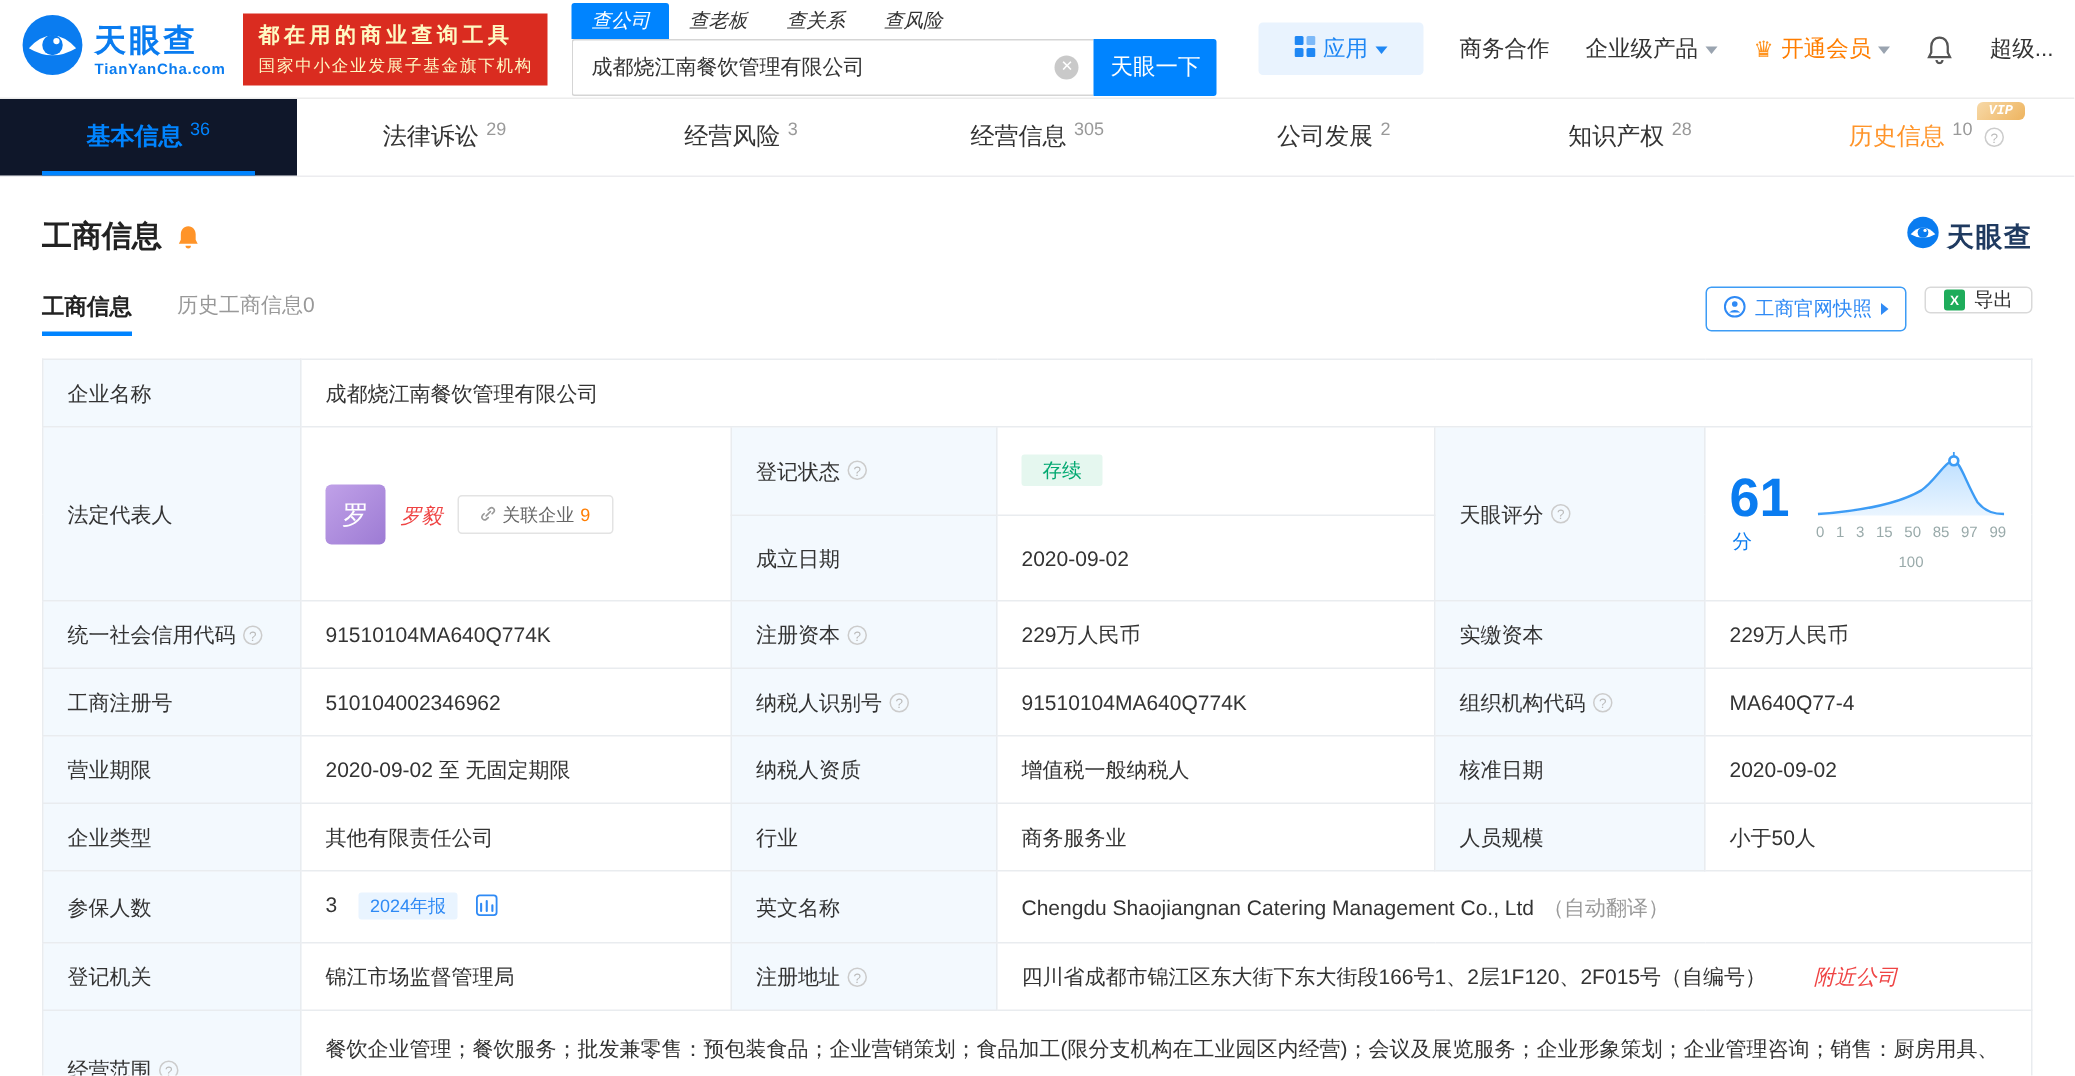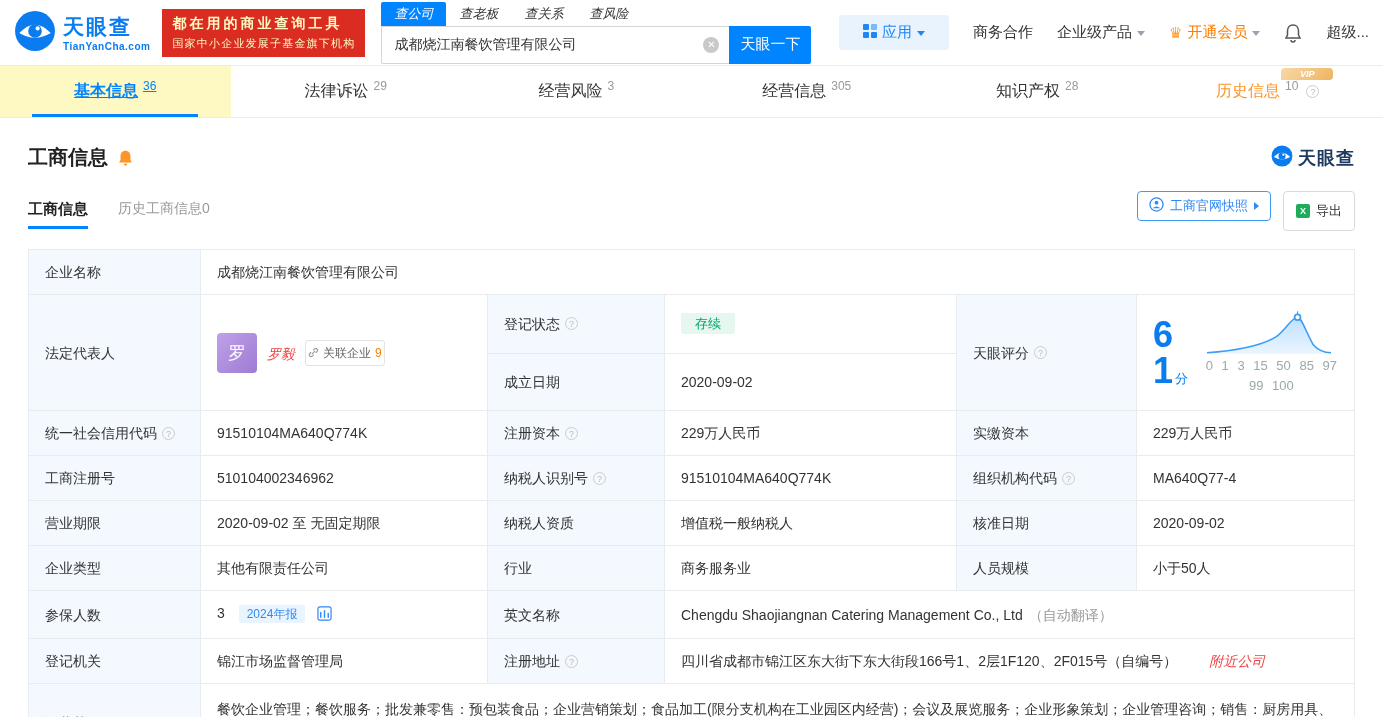--- a/index.html
+++ b/index.html
@@ -37,27 +37,27 @@
   .nav-app .caret { border-top-color:#1f87f4; }
   .vip-nav { color:#ff7d00; }
   .crown { color:#ff9420; font-size:15px; }
   .bell-svg { display:block; }
 
   
   .tabbar { height:52px; display:flex; border-bottom:1px solid #ececef; }
   .tab { flex:1; display:flex; align-items:center; justify-content:center; gap:3px;
     position:relative; font-size:16px; color:#333; cursor:pointer; }
   .tab .tc { font-size:12px; color:#999; position:relative; top:-6px; margin-left:2px; }
-  .tab.active { color:#0084ff; font-weight:bold; background:#fef9c3;text-decoration:underline; }
+  .tab.active { color:#0084ff; font-weight:bold; background:#0f172a; }
   .tab.active .tc { color:#0084ff; font-weight:normal; }
   .tab.active::after { content:""; position:absolute; left:14%; right:14%; bottom:0; height:3px; background:#0084ff; }
   .tab-vip { color:#ff9429; }
   .tabinner { position:relative; display:inline-flex; align-items:center; gap:3px; }
   .vipbadge { position:absolute; top:-13px; right:-14px; background:linear-gradient(135deg,#f7d9a8,#eeb45f);
-    color:#fff; font-size:9px; font-weight:bold; font-style:italic; padding:1px 19px; border-radius:4px 4px 4px 0; }
+    color:#fff; font-size:9px; font-weight:bold; font-style:italic; padding:1px 8px; border-radius:4px 4px 4px 0;font-family:Liberation Mono, monospace; }
 
   
   .q { display:inline-block; width:13px; height:13px; border:1px solid #ccc; border-radius:50%;
     color:#bbb; font-size:9px; line-height:12px; text-align:center; margin-left:5px; cursor:pointer;
     flex:none; }
   .q::before { content:"?"; }
 
   
   .section-head { margin:26px 28px 0; display:flex; align-items:center; }
   .section-head h2 { font-size:20px; color:#222; }
@@ -69,48 +69,48 @@
   .subtab { font-size:15px; cursor:pointer; position:relative; padding-bottom:10px; }
   .subtab.active { font-weight:bold; color:#222; }
   .subtab.active::after { content:""; position:absolute; left:0; right:0; bottom:0; height:3px; background:#0084ff; }
   .subtab.dim { color:#999; margin-left:30px; font-size:14px; }
   .sub-actions { margin-left:auto; display:flex; gap:12px; padding-bottom:6px; }
   .btn-snapshot { display:flex; align-items:center; gap:6px; height:30px; padding:0 11px;
     border:1px solid #3d9cf5; border-radius:4px; background:#fff; color:#2f8af5; font-size:13px;
     cursor:pointer; font-family:inherit; }
   .chev-r { width:0; height:0; border-top:4px solid transparent; border-bottom:4px solid transparent;
     border-left:5px solid currentColor; }
-  .btn-export { display:flex; align-items:center; gap:6px; height:40px; padding:0 12px;
+  .btn-export { display:flex; align-items:center; gap:6px; height:18px; padding:0 12px;
     border:1px solid #d9d9d9; border-radius:4px; background:#fff; color:#333; font-size:13px;
     cursor:pointer; font-family:inherit; }
   .xls-icon { width:14px; height:14px; background:#1eac5b; border-radius:2px; color:#fff;
     font-size:9px; font-weight:bold; line-height:14px; text-align:center; }
   .xls-icon::before { content:"X"; }
 
   
   .tbl-wrap { margin:12px 28px 0; }
   table { width:100%; border-collapse:collapse; font-size:14px; table-layout:fixed; }
   td { border:1px solid #e9ecef; padding:12px 16px; line-height:20px; color:#333; vertical-align:middle;
     word-break:break-all; }
   td.l { background:#f3f9fe; }
   td.l .lbl-in { display:inline-flex; align-items:center; }
   .badge-green { color:#00a870; background:#e5f7ef; padding:3px 14px; font-size:13px; border-radius:2px; }
   .blue-link { color:#ef4444; cursor:pointer; text-decoration:none;font-style:italic; }
   .rep-cell { display:flex; align-items:center; gap:10px; }
   .avatar { width:40px; height:40px; border-radius:4px; flex:none; cursor:pointer;
     background:linear-gradient(135deg,#c0a1e8,#9d7bd4); color:#fff; font-size:18px;
     display:flex; align-items:center; justify-content:center; }
   .rel-pill { display:inline-flex; align-items:center; gap:4px; border:1px solid #e3e3e3;
-    border-radius:3px; padding:2px 2px; font-size:12px; color:#666; cursor:pointer; margin-left:6px; }
+    border-radius:3px; padding:2px 14px; font-size:12px; color:#666; cursor:pointer; margin-left:6px; }
   .rel-pill .rel-n { color:#ff7d00; }
   .score-cell { display:flex; align-items:center; gap:12px; padding:2px 0; }
   .score-num { color:#0a7cf0; font-size:36px; font-weight:bold; line-height:1; }
   .score-unit { color:#0a7cf0; font-size:13px; margin-left:2px; }
   .score-chart { display:flex; flex-direction:column; }
-  .axis { font-size:13px; color:#9aa; word-spacing:5px; text-align:center; margin-top:1px; }
+  .axis { font-size:10px; color:#9aa; word-spacing:5px; text-align:center; margin-top:1px; }
   .badge-blue { color:#2f8af5; background:#e9f4ff; padding:2px 8px; font-size:12px; border-radius:2px;
     margin-left:10px; cursor:pointer; }
   .ar-icon { margin-left:8px; vertical-align:-3px; cursor:pointer; }
   .gray { color:#999; margin-left:6px; }
   .nearby { margin-left:28px; white-space:nowrap; }
   .scope { line-height:27px; }
 </style>
 </head>
 <body>
 
@@ -197,20 +197,24 @@
     <span>法律诉讼</span>
       <span class="tc">29</span>
   </div>
   <div class="tab">
     <span>经营风险</span>
       <span class="tc">3</span>
   </div>
   <div class="tab">
     <span>经营信息</span>
       <span class="tc">305</span>
+  </div>
+  <div class="tab">
+    <span>公司发展</span>
+      <span class="tc">2</span>
   </div>
   <div class="tab">
     <span>知识产权</span>
       <span class="tc">28</span>
   </div>
   <div class="tab tab-vip">
     <span class="tabinner">
       <span>历史信息</span>
         <span class="tc">10</span>
         <span class="q"></span>

